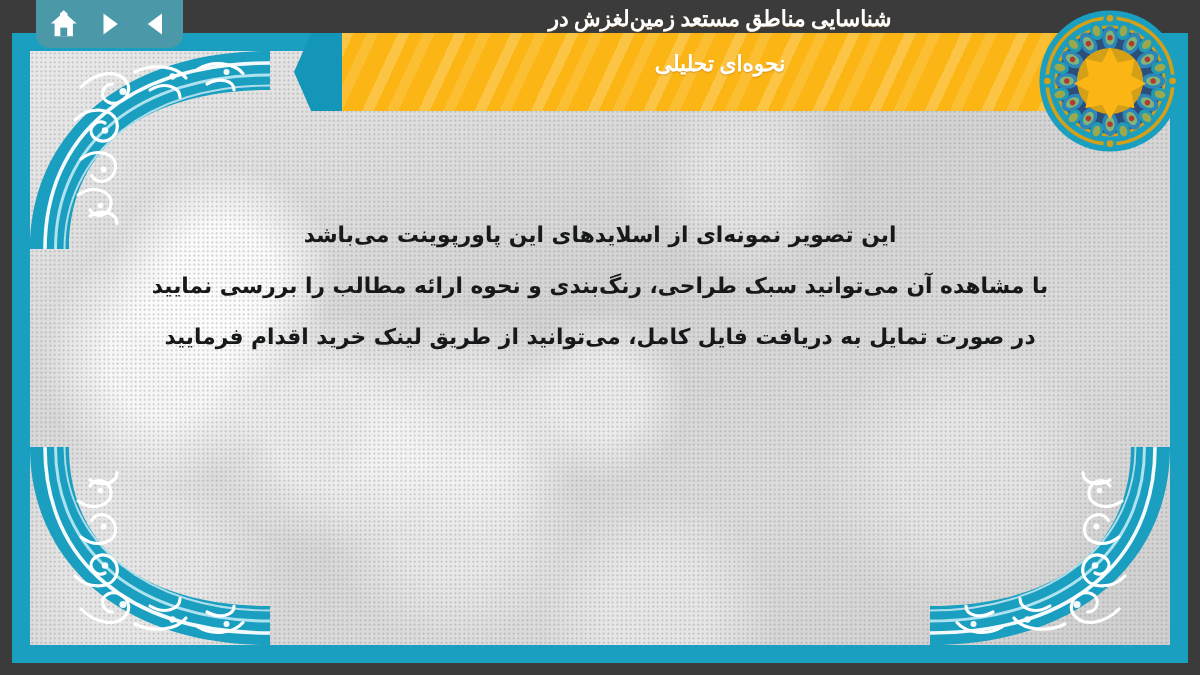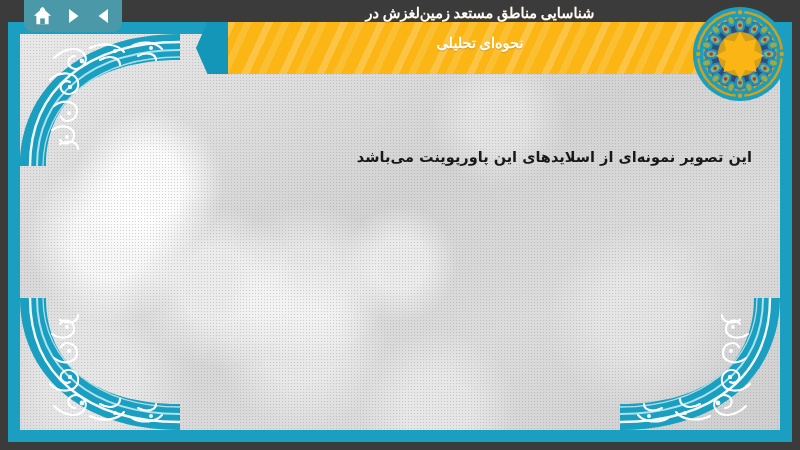--- a/index.html
+++ b/index.html
@@ -79,21 +79,21 @@
 
   
   #medallion{position:absolute;right:12px;top:6px;width:96px;height:96px;z-index:34;}
 
   
   #bodytext{
     position:absolute;left:40px;right:40px;top:118px;z-index:20;
     text-align:center;color:#16181a;font-size:14.5px;line-height:34px;
     font-weight:600;direction:rtl;
   }
-  #bodytext p{margin:0;white-space:nowrap;text-align:right;}
+  #bodytext p{margin:0;white-space:nowrap;}
 </style>
 </head>
 <body>
 
 <div id="stage">
 
   <div id="navpanel">
     <div class="navbtn">
       <svg width="20" height="20" viewBox="0 0 20 20">
         <path d="M14 3 L14 17 L4.5 10 Z" fill="#ffffff"></path>
@@ -190,20 +190,22 @@
           <circle cx="50" cy="53" r="2.2"></circle>
         <circle cx="49" cy="79" r="2"></circle>
           <circle cx="47" cy="103" r="1.9"></circle>
         <circle cx="95" cy="17" r="2.1"></circle>
           <circle cx="131" cy="14" r="2"></circle>
       </g>
     </svg>
 
     <div id="bodytext">
       <p>این تصویر نمونه‌ای از اسلایدهای این پاورپوینت می‌باشد</p>
+      <p>با مشاهده آن می‌توانید سبک طراحی، رنگ‌بندی و نحوه ارائه مطالب را بررسی نمایید</p>
+      <p>در صورت تمایل به دریافت فایل کامل، می‌توانید از طریق لینک خرید اقدام فرمایید</p>
     </div>
   </div>
 
   <div id="ribbon">
     <div class="rib-tail"></div>
     <div class="rib-body"></div>
 
     <div id="titletext">
       <span>شناسایی مناطق مستعد زمین‌لغزش در</span>
       <span>نحوه‌ای تحلیلی</span>

